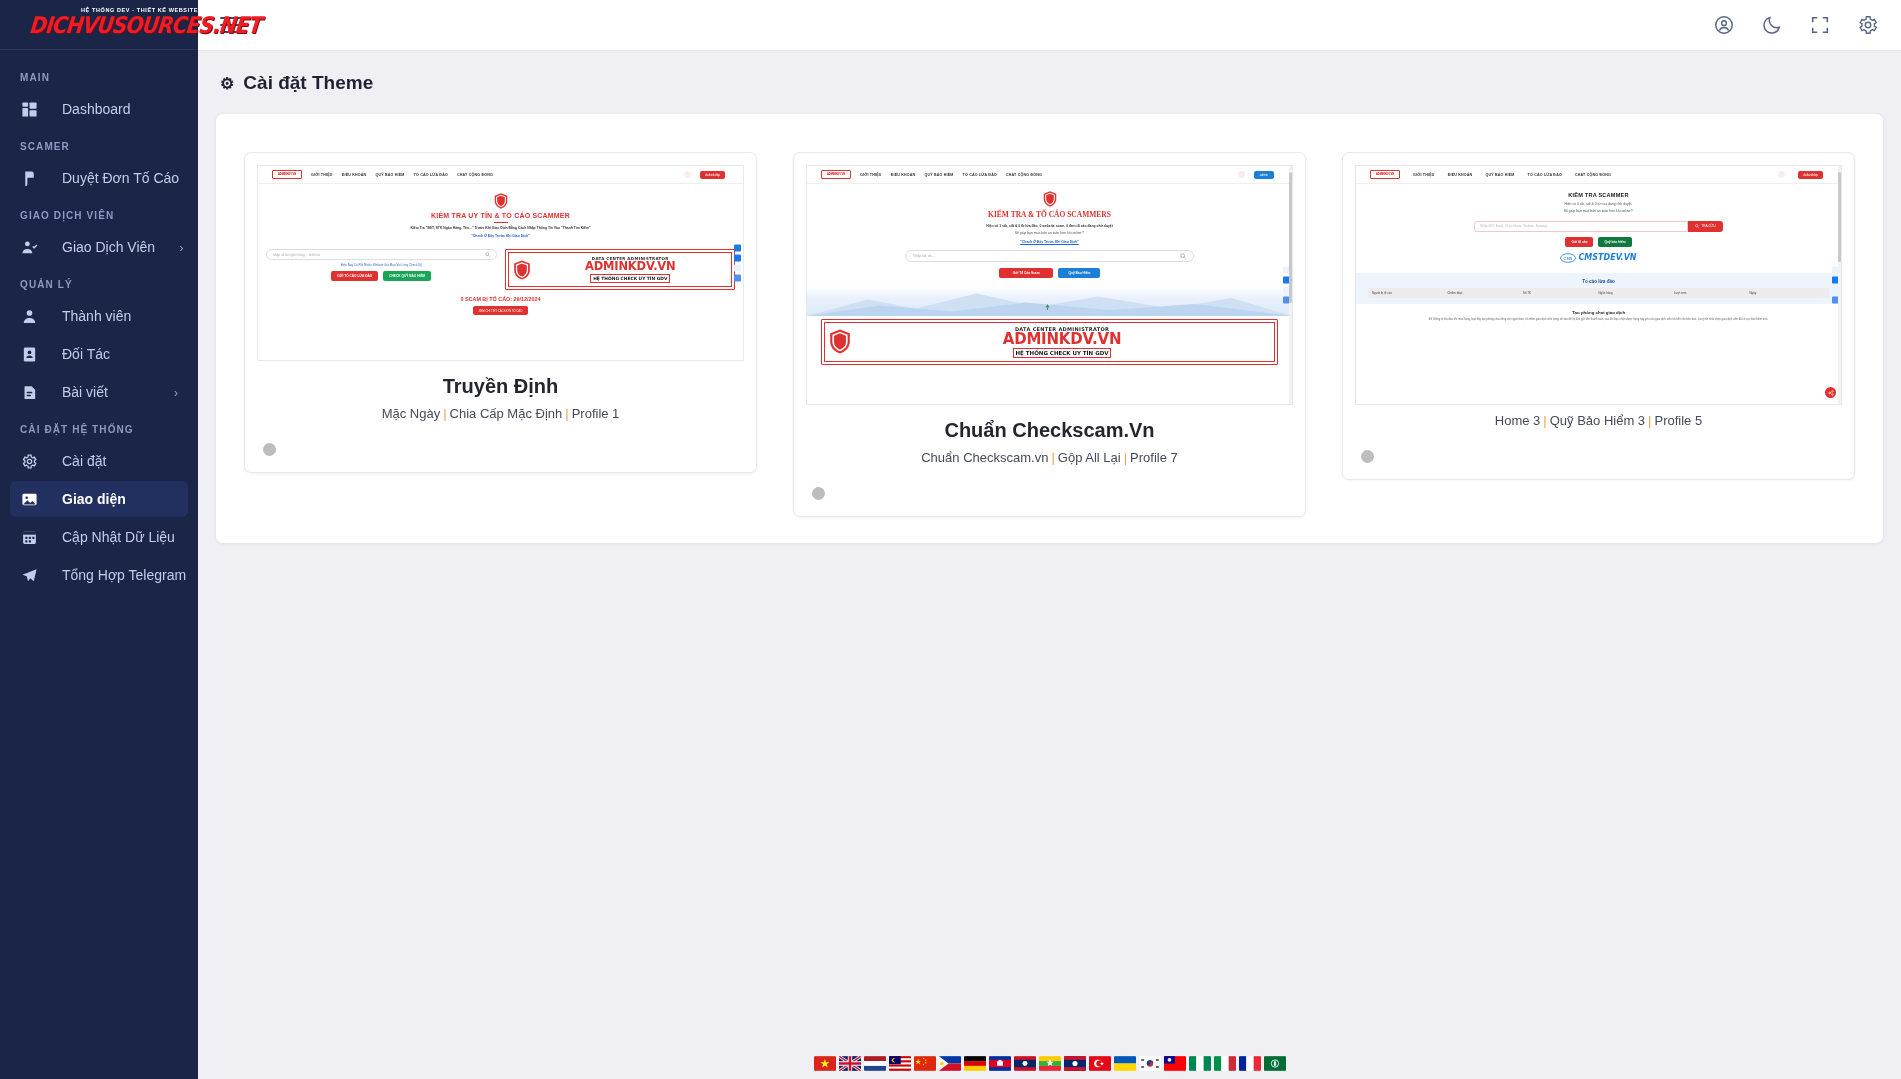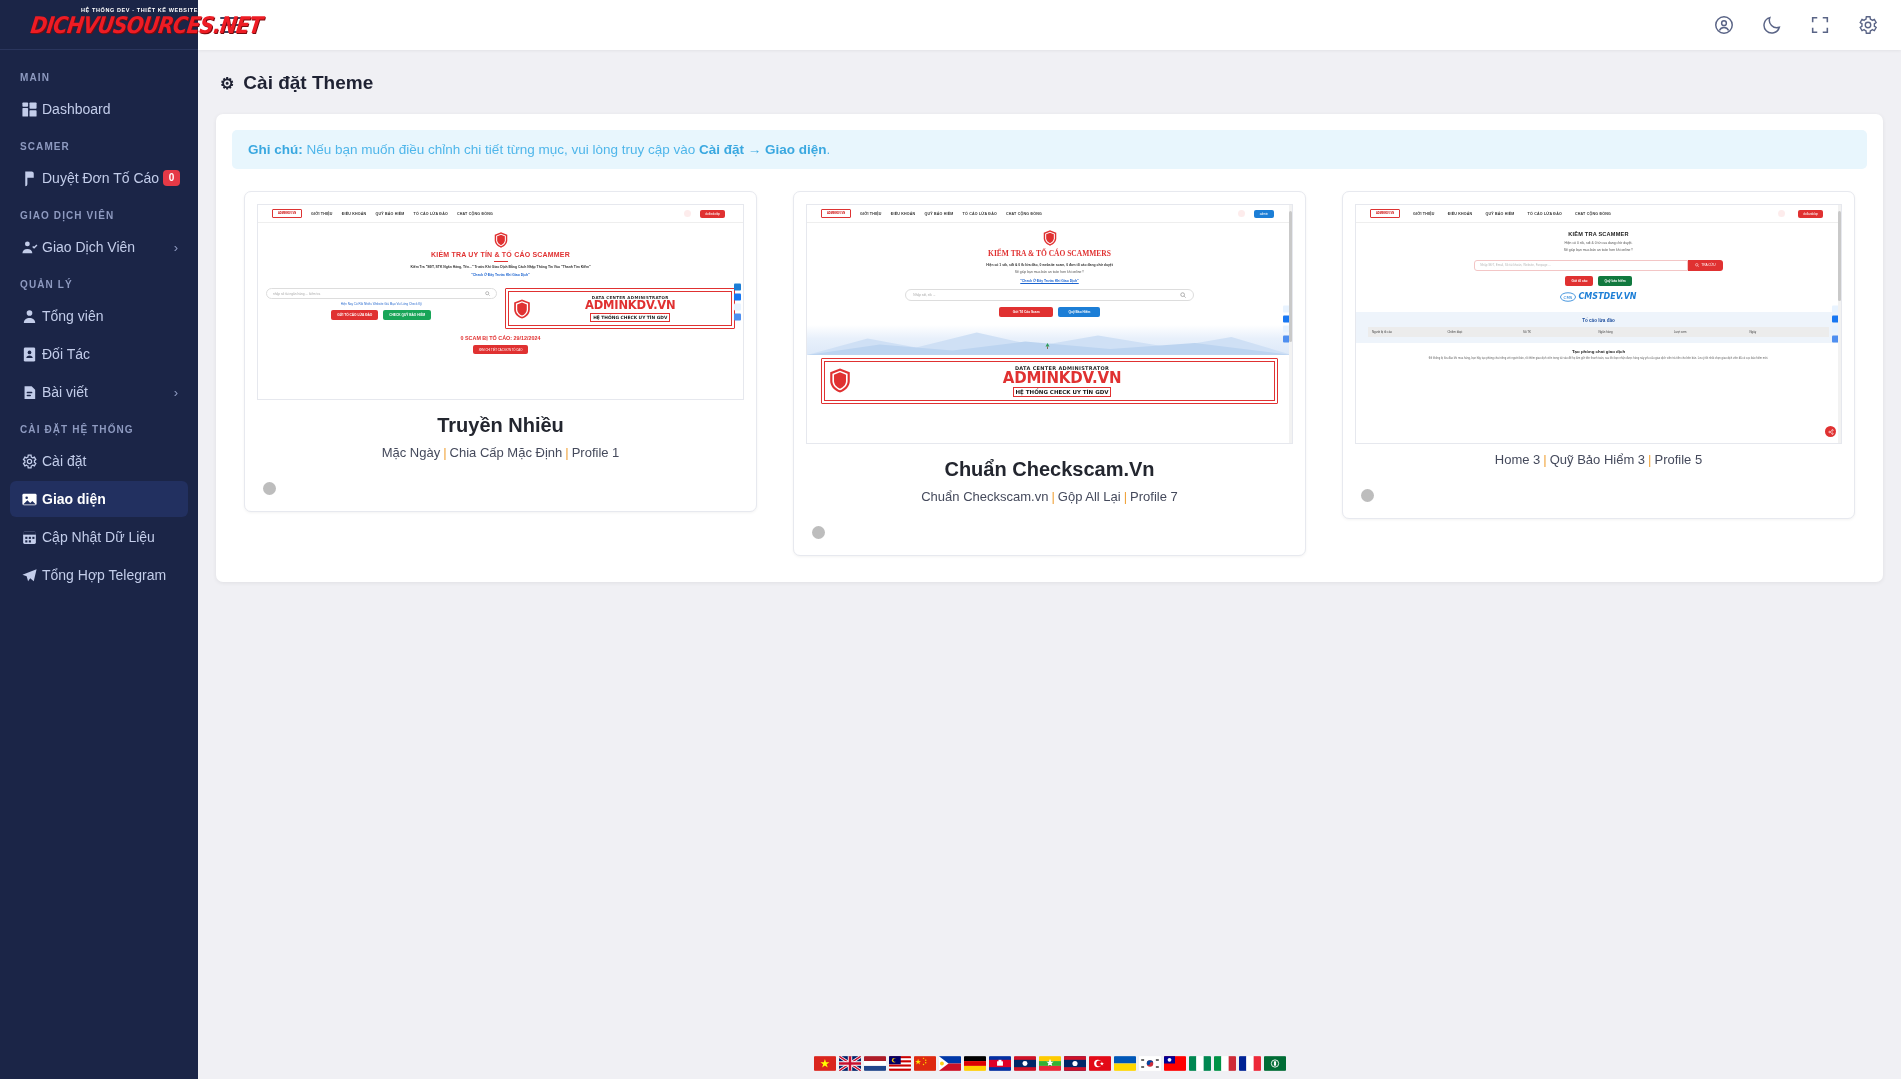--- a/index.html
+++ b/index.html
@@ -37,21 +37,21 @@
     white-space: nowrap;
     transform: skewX(-8deg) scaleY(1.15);
     font-family: "DejaVu Sans", sans-serif;
   }
   .nav { flex: 1; padding-top: 10px; overflow: hidden; }
   .nav-section {
     font-size: 10px; letter-spacing: 1.1px; color: #8e9ac0;
     padding: 12px 0 6px 20px; text-transform: uppercase; font-weight: 600;
   }
   .nav-item {
-    display: flex; align-items: center; gap: 4px;
+    display: flex; align-items: center; gap: 24px;
     margin: 2px 10px; padding: 9px 10px; border-radius: 6px;
     color: #c3cdea; font-size: 14px; cursor: pointer; position: relative;
   }
   .nav-item.active { background: #223060; color: #ffffff; font-weight: 600; }
   .nav-item .ico { width: 18px; height: 18px; display: flex; align-items: center; justify-content: center; flex: 0 0 18px; }
   .nav-item .ico svg { width: 17px; height: 17px; display: block; }
   .nav-label { flex: 1; white-space: nowrap; }
   .badge-count {
     background: #e63946; color: #fff; font-size: 10px; font-weight: bold;
     border-radius: 4px; min-width: 17px; height: 16px; line-height: 16px;
@@ -247,21 +247,21 @@
           <span class="chev">›</span>
         </div>
         <div class="nav-section">QUẢN LÝ</div>
         <div class="nav-item">
           <span class="ico">
             <svg viewBox="0 0 24 24" fill="currentColor">
               <circle cx="12" cy="7" r="4"></circle>
               <path d="M4 21c0-4.4 3.6-7 8-7s8 2.6 8 7z"></path>
             </svg>
           </span>
-          <span class="nav-label">Tổng viên</span>
+          <span class="nav-label">Thành viên</span>
         </div>
         <div class="nav-item">
           <span class="ico">
             <svg viewBox="0 0 24 24" fill="currentColor">
               <rect x="4" y="2" width="16" height="20" rx="2"></rect>
               <circle cx="12" cy="9" r="2.6" fill="#1b2547"></circle>
               <path d="M7.5 17c0-2.3 2-3.6 4.5-3.6s4.5 1.3 4.5 3.6z" fill="#1b2547"></path>
             </svg>
           </span>
           <span class="nav-label">Đối Tác</span>
@@ -359,23 +359,20 @@
 
     <div class="content">
 
       <h1 class="page-title">
         <span class="gear">⚙</span>
         <span>Cài đặt Theme</span>
       </h1>
 
       <div class="panel">
 
-        <div class="note">
-          <b>Ghi chú:</b><span> Nếu bạn muốn điều chỉnh chi tiết từng mục, vui lòng truy cập vào </span><b>Cài đặt → Giao diện</b><span>.</span>
-        </div>
 
         <div class="cards">
 
           <div class="card">
             <div class="card-shot shot-1">
               <div class="mw">
                 <div class="mw-nav">
                   <div class="mw-logo">ADMINKDV.VN</div>
                   <span class="mw-link">GIỚI THIỆU</span>
                   <span class="mw-link">ĐIỀU KHOẢN</span>
@@ -434,21 +431,21 @@
                   <span class="mw-smallbtn">XEM CHI TIẾT CÁC ĐƠN TỐ CÁO</span>
                 </div>
                 <div class="mw-side">
                   <i style="background:#1c7ed6"></i>
                   <i style="background:#1877f2"></i>
                   <i style="background:#e8f3ff"></i>
                   <i style="background:#4f8ff0"></i>
                 </div>
               </div>
             </div>
-            <div class="card-name">Truyền Nhiều</div>
+            <div class="card-name">Truyền Định</div>
             <div class="card-sub">
               <span>Mặc Ngày</span><span class="sep">|</span><span>Chia Cấp Mặc Định</span><span class="sep">|</span><span>Profile 1</span>
             </div>
             <div class="radio"></div>
           </div>
 
           <div class="card">
             <div class="card-shot shot-2">
               <div class="mw">
                 <div class="mw-nav">

